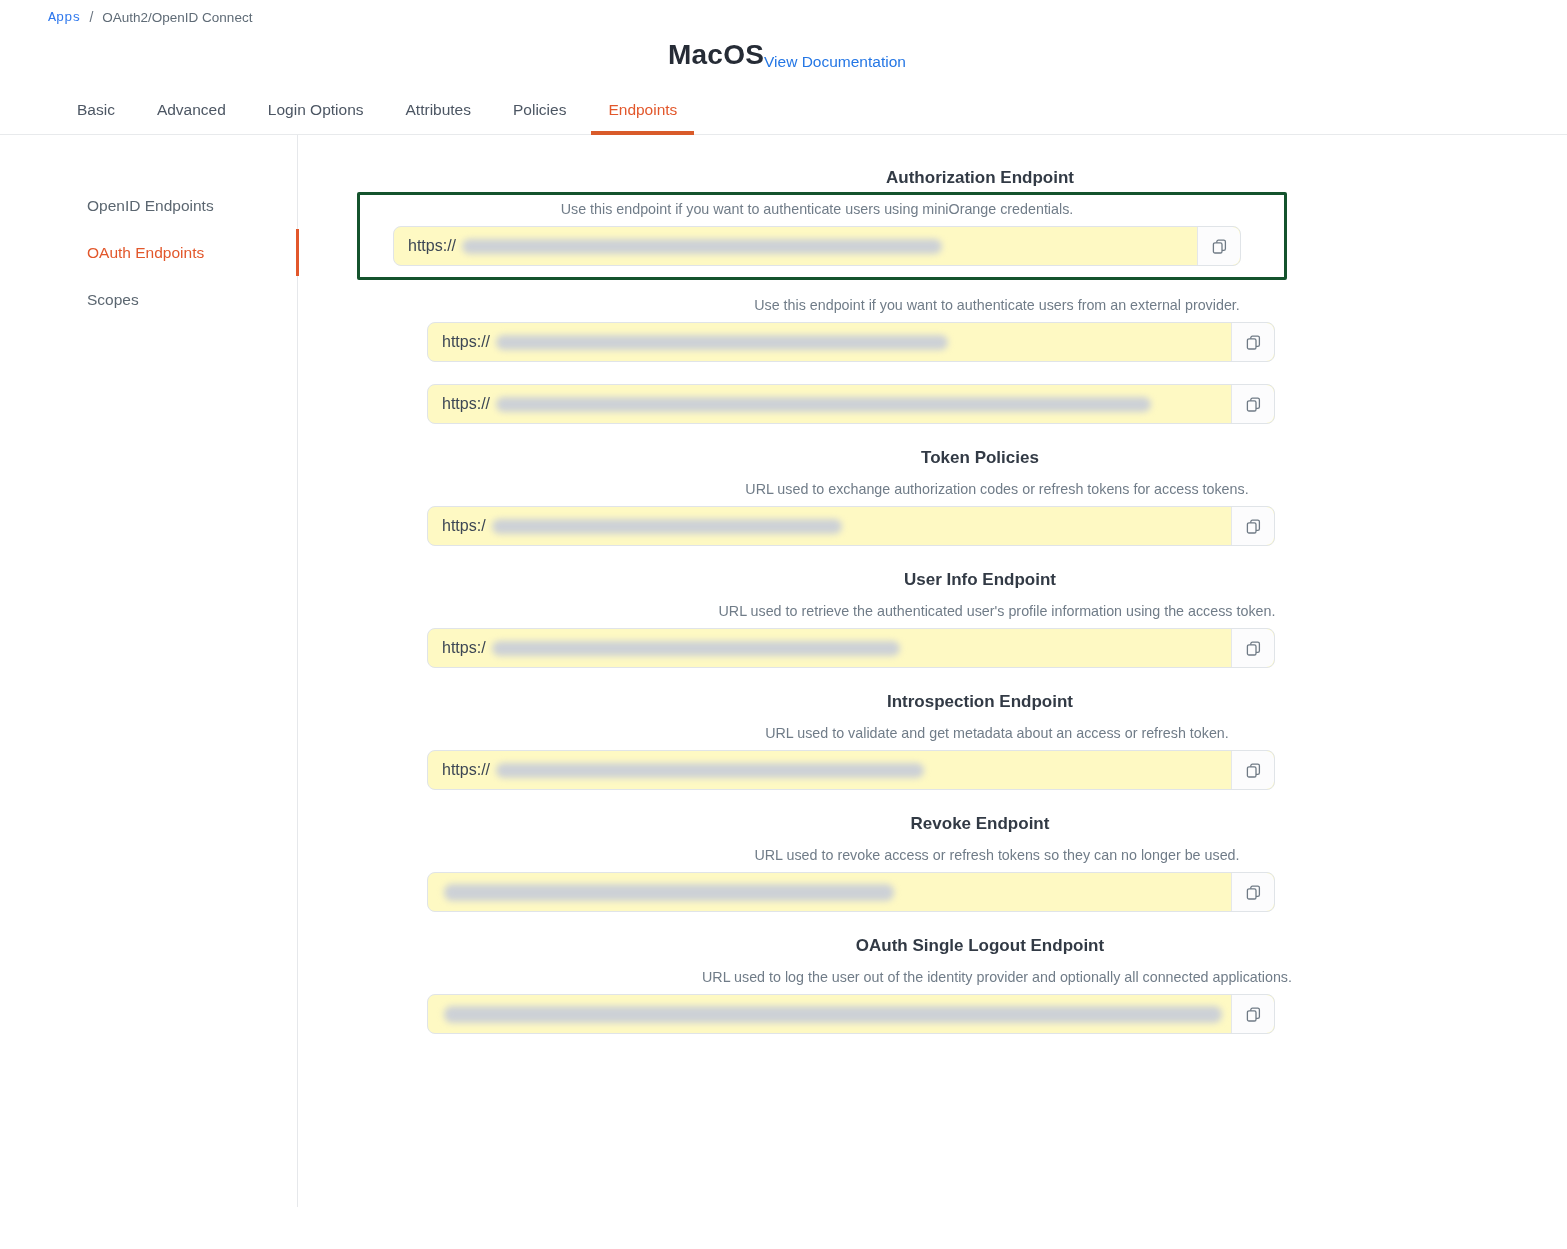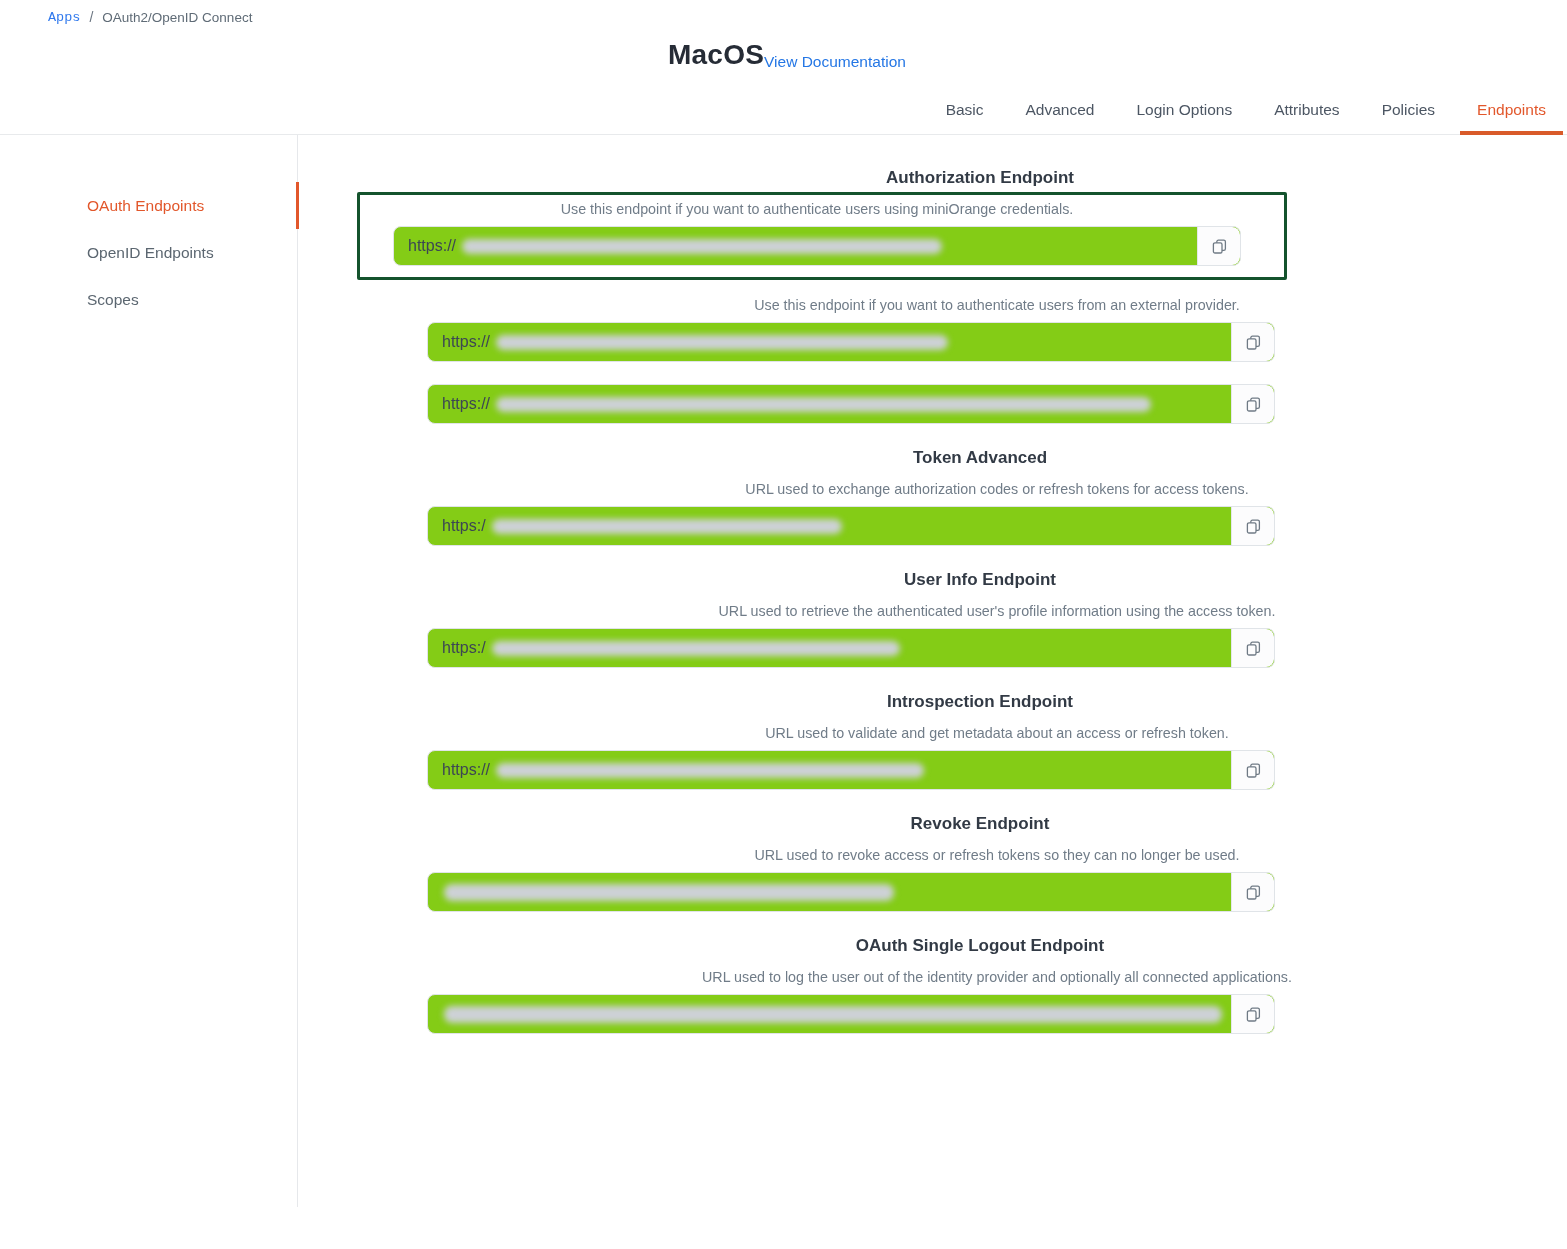--- a/index.html
+++ b/index.html
@@ -11,21 +11,21 @@
   .crumb-link { color: #3079ed; text-decoration: none; cursor: pointer; font-family: Liberation Mono, monospace; }
   .crumb-sep { color: #6a7480; font-size: 14px; }
   .crumb-current { color: #5f6b76; }
 
   .header-row { display: flex; justify-content: center; align-items: flex-end;
     padding: 14px 41px 0 48px; }
   .page-title { font-size: 28px; font-weight: 700; color: #262c36; letter-spacing: .2px; }
   .doc-link { font-size: 15.5px; color: #2577e5; text-decoration: none; cursor: pointer; }
 
   
-  .tabbar { display: flex; margin-top: 18px; padding-left: 41px; border-bottom: 1px solid #e8eaec; justify-content: flex-end; }
+  .tabbar { display: flex; margin-top: 18px; padding-left: 56px; border-bottom: 1px solid #e8eaec; }
   .tab { position: relative; padding: 12px 21px 15px 21px; font-size: 15.5px; color: #4c5663;
     cursor: pointer; white-space: nowrap; }
   .tab.active { color: #e2572b; }
   .tab.active::after { content: ""; position: absolute; left: 4px; right: 4px; bottom: -1px;
     height: 4px; background: #d95b2a; }
 
   
   .body-row { display: flex; min-height: 1072px; }
   .sidebar { width: 298px; flex: 0 0 298px; border-right: 1px solid #e6e8eb; padding-top: 47px; }
   .side-item { position: relative; height: 47px; display: flex; align-items: center;
@@ -39,21 +39,21 @@
   
   .section { margin-bottom: 24px; text-align: center; }
   .section-title { font-size: 17px; font-weight: 700; color: #323a45; margin-bottom: 13px; }
   .field { margin-bottom: 22px; margin-left: 34px; }
   .field-desc { font-size: 14.3px; color: #707c88; margin-bottom: 9px; }
 
   .field.highlight { border: 3px solid #14532d; border-radius: 2px;
     margin: -9px 0 17px -36px; padding: 6px 43px 11px 33px; width: fit-content; }
 
   .input-row { width: 848px; height: 40px; border: 1px solid #e0e4e8; border-radius: 8px;
-    background: #84cc16; display: flex; align-items: stretch; overflow: hidden; }
+    background: #fef9c3; display: flex; align-items: stretch; overflow: hidden; }
   .url-area { flex: 1; display: flex; align-items: center; padding-left: 14px;
     font-size: 16px; color: #3c4654; }
   .blur-pill { height: 15px; border-radius: 8px; background: #cdd1d6; filter: blur(3px);
     margin-left: 6px; }
   .url-area.noprefix .blur-pill { margin-left: 2px; height: 17px; }
   .copy-btn { width: 43px; flex: 0 0 43px; border-left: 1px solid #e4e7ea; background: #fcfcfd;
     display: flex; align-items: center; justify-content: center; cursor: pointer;
     border-radius: 0 8px 8px 0; }
 </style>
 </head>
@@ -88,27 +88,27 @@
       <div class="tab">
     <span>Policies</span>
   </div>
       <div class="tab active">
     <span>Endpoints</span>
   </div>
     </div>
 
   <div class="body-row">
     <div class="sidebar" id="sidebar">
+        <div class="side-item">
+    <span>OpenID Endpoints</span>
+  </div>
         <div class="side-item active">
     <span>OAuth Endpoints</span>
   </div>
         <div class="side-item">
-    <span>OpenID Endpoints</span>
-  </div>
-        <div class="side-item">
     <span>Scopes</span>
   </div>
       </div>
     <div class="main" id="main">
         <div class="section">
     <div class="section-title">Authorization Endpoint</div>
     <div class="fields">
             <div class="field highlight">
     <div class="field-desc">Use this endpoint if you want to authenticate users using miniOrange credentials.</div>
     <div class="input-row">
@@ -155,21 +155,21 @@
             <rect x="5.8" y="2.2" width="8.6" height="10.2" rx="1.6" stroke="#6f7a85" stroke-width="1.3" fill="none"></rect>
             <rect x="2.4" y="4.8" width="8.6" height="10.2" rx="1.6" stroke="#6f7a85" stroke-width="1.3" fill="#fcfcfd"></rect>
           </svg>
         </span>
       </div>
     </div>
   </div>
           </div>
   </div>
         <div class="section">
-    <div class="section-title">Token Advanced</div>
+    <div class="section-title">Token Policies</div>
     <div class="fields">
             <div class="field">
     <div class="field-desc">URL used to exchange authorization codes or refresh tokens for access tokens.</div>
     <div class="input-row">
       <div class="url-area">
         <span class="url-prefix">https:/</span>
         <span class="blur-pill" style="width: 350px;"></span>
       </div>
       <div class="copy-btn">
         <span style="display:flex">

